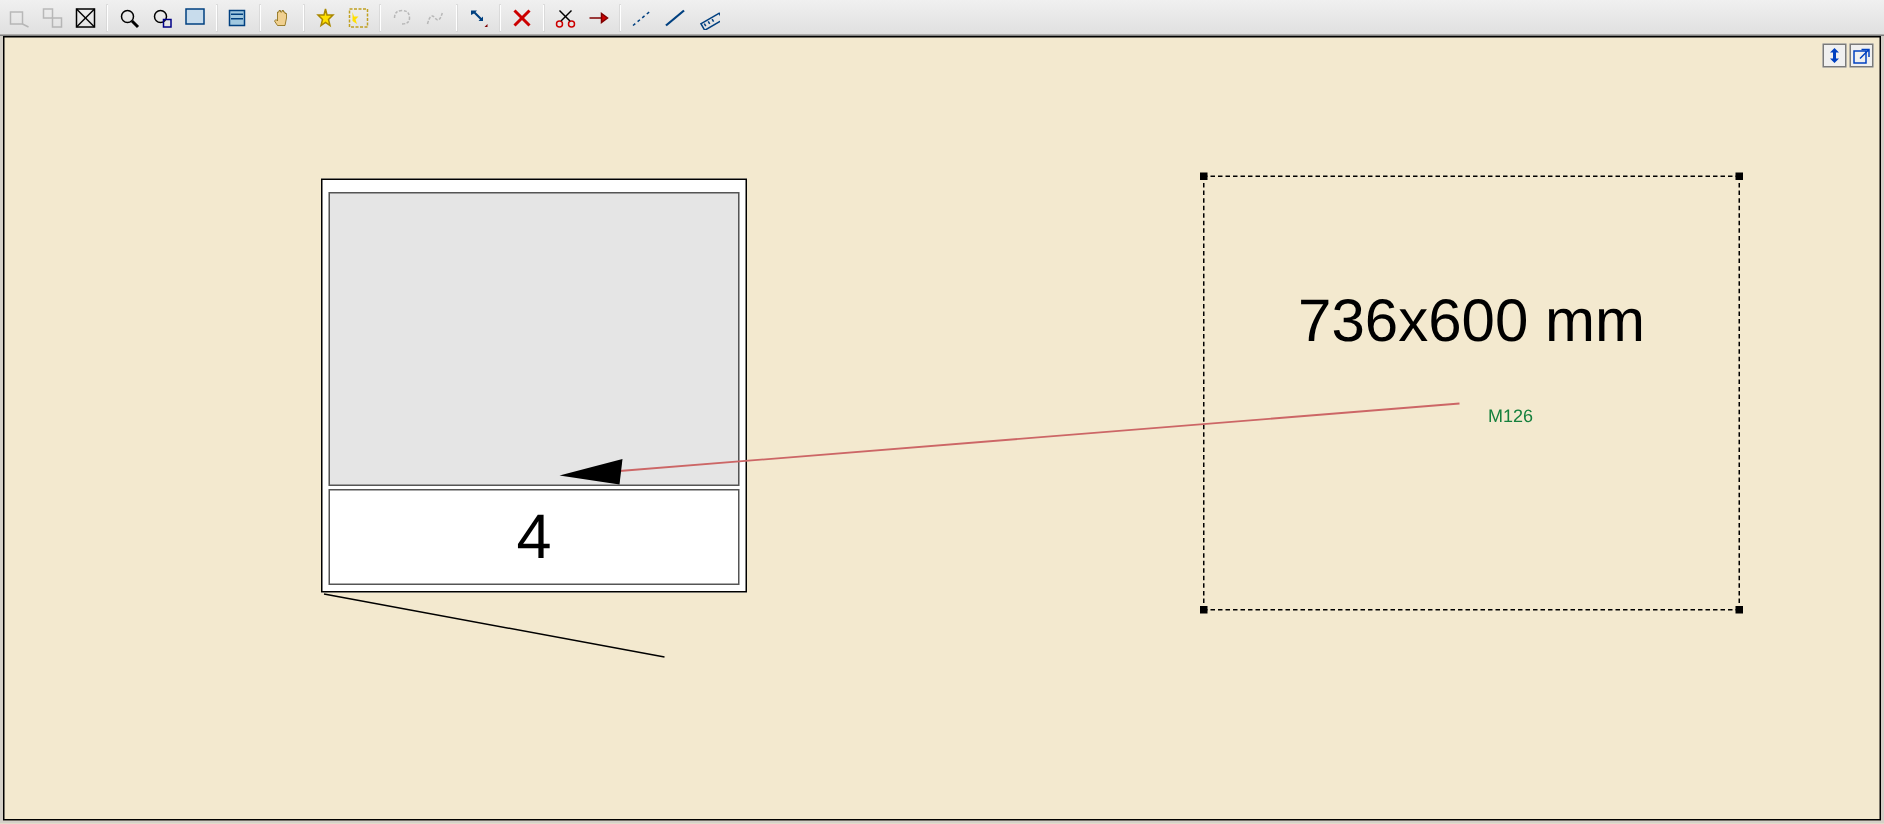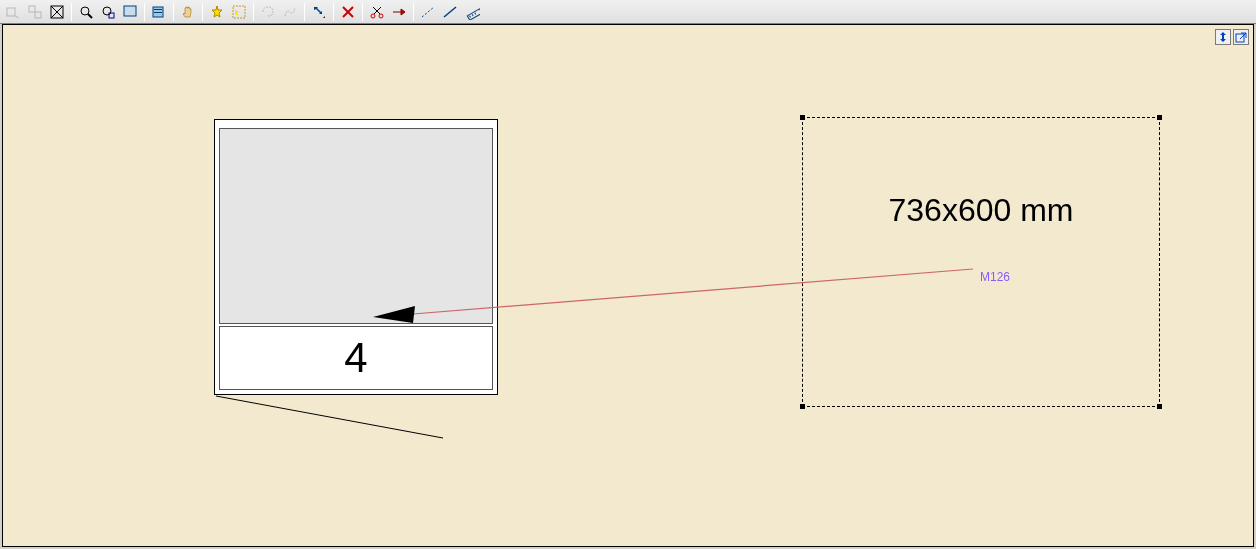--- a/index.html
+++ b/index.html
@@ -111,29 +111,29 @@
     top: 92px;
     width: 358px;
     height: 290px;
     border: 1px dashed #000;
   }
   .shape-right .label-dim {
     position: absolute;
     top: 74px;
     width: 100%;
     text-align: center;
-    font-size: 32px;
+    font-size: 40px;
     color: #000;
   }
   .shape-right .label-m {
     position: absolute;
     top: 152px;
-    left: 177px;
+    left: 189px;
     font-size: 12px;
-    color: #8b5cf6;
+    color: #15803d;
   }
   .shape-right .handle {
     position: absolute;
     width: 5px;
     height: 5px;
     background: #000;
   }
   .h-tl { left: -3px; top: -3px; }
   .h-tr { right: -3px; top: -3px; }
   .h-bl { left: -3px; bottom: -3px; }

